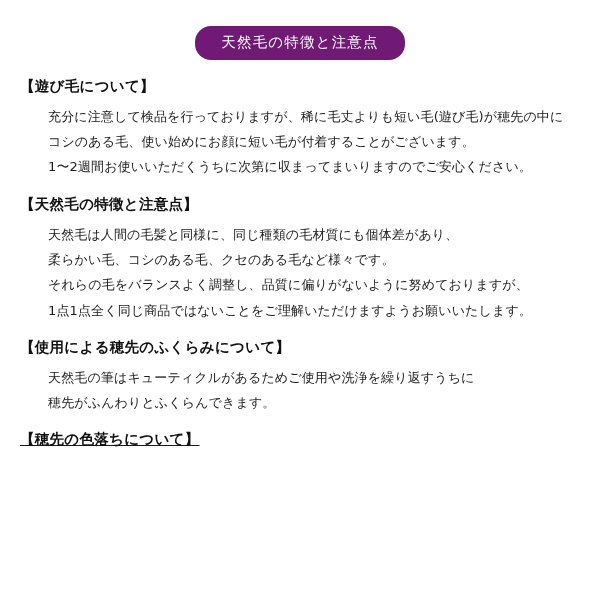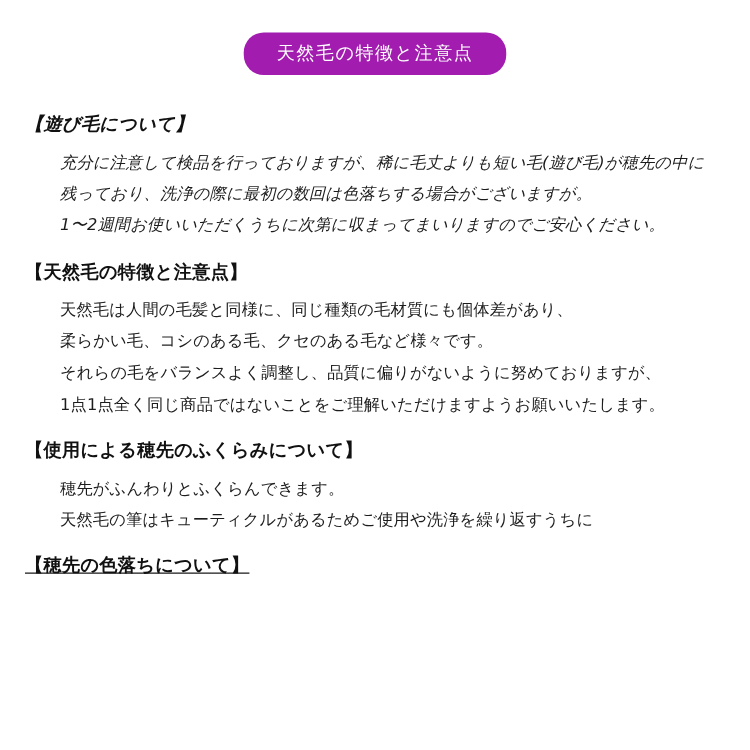--- a/index.html
+++ b/index.html
@@ -21,21 +21,21 @@
     box-sizing: border-box;
     padding: 0 16px;
   }
   .title-wrap {
     display: flex;
     justify-content: center;
     padding-top: 26px;
     padding-bottom: 14px;
   }
   .title-pill {
-    background: #a21caf;
+    background: #701a75;
     color: #ffffff;
     font-size: 14.5px;
     letter-spacing: 0.08em;
     padding: 7px 26px 8px 26px;
     border-radius: 16px;
     white-space: nowrap;
   }
   .section {
     margin-bottom: 7px;
   }
@@ -50,58 +50,58 @@
   .section-body {
     margin: 0 0 0 32px;
   }
   .line {
     font-size: 13px;
     line-height: 1.95;
     color: #1c1c1c;
     letter-spacing: 0.01em;
     white-space: nowrap;
   }
-  .sec-asobi { margin-top: 16px; font-style: italic; }
+  .sec-asobi { margin-top: 2px; }
   .sec-mozaishitsu { margin-top: 14px; }
   .sec-fukurami { margin-top: 14px; }
   .sec-iroochi { margin-top: 14px; text-decoration: underline; }
 </style>
 </head>
 <body>
 
 <div class="page">
 
   <div class="title-wrap">
     <div class="title-pill">天然毛の特徴と注意点</div>
   </div>
 
   <div class="section sec-asobi">
     <div class="section-heading">【遊び毛について】</div>
     <div class="section-body">
       <div class="line">充分に注意して検品を行っておりますが、稀に毛丈よりも短い毛(遊び毛)が穂先の中に</div>
-      <div class="line">残っており、洗浄の際に最初の数回は色落ちする場合がございますが。</div>
+      <div class="line">コシのある毛、使い始めにお顔に短い毛が付着することがございます。</div>
       <div class="line">1〜2週間お使いいただくうちに次第に収まってまいりますのでご安心ください。</div>
     </div>
   </div>
 
   <div class="section sec-mozaishitsu">
     <div class="section-heading">【天然毛の特徴と注意点】</div>
     <div class="section-body">
       <div class="line">天然毛は人間の毛髪と同様に、同じ種類の毛材質にも個体差があり、</div>
       <div class="line">柔らかい毛、コシのある毛、クセのある毛など様々です。</div>
       <div class="line">それらの毛をバランスよく調整し、品質に偏りがないように努めておりますが、</div>
       <div class="line">1点1点全く同じ商品ではないことをご理解いただけますようお願いいたします。</div>
     </div>
   </div>
 
   <div class="section sec-fukurami">
     <div class="section-heading">【使用による穂先のふくらみについて】</div>
     <div class="section-body">
+      <div class="line">天然毛の筆はキューティクルがあるためご使用や洗浄を繰り返すうちに</div>
       <div class="line">穂先がふんわりとふくらんできます。</div>
-      <div class="line">天然毛の筆はキューティクルがあるためご使用や洗浄を繰り返すうちに</div>
     </div>
   </div>
 
   <div class="section sec-iroochi">
     <div class="section-heading">【穂先の色落ちについて】</div>
   </div>
 
 </div>
 
 </body></html>

